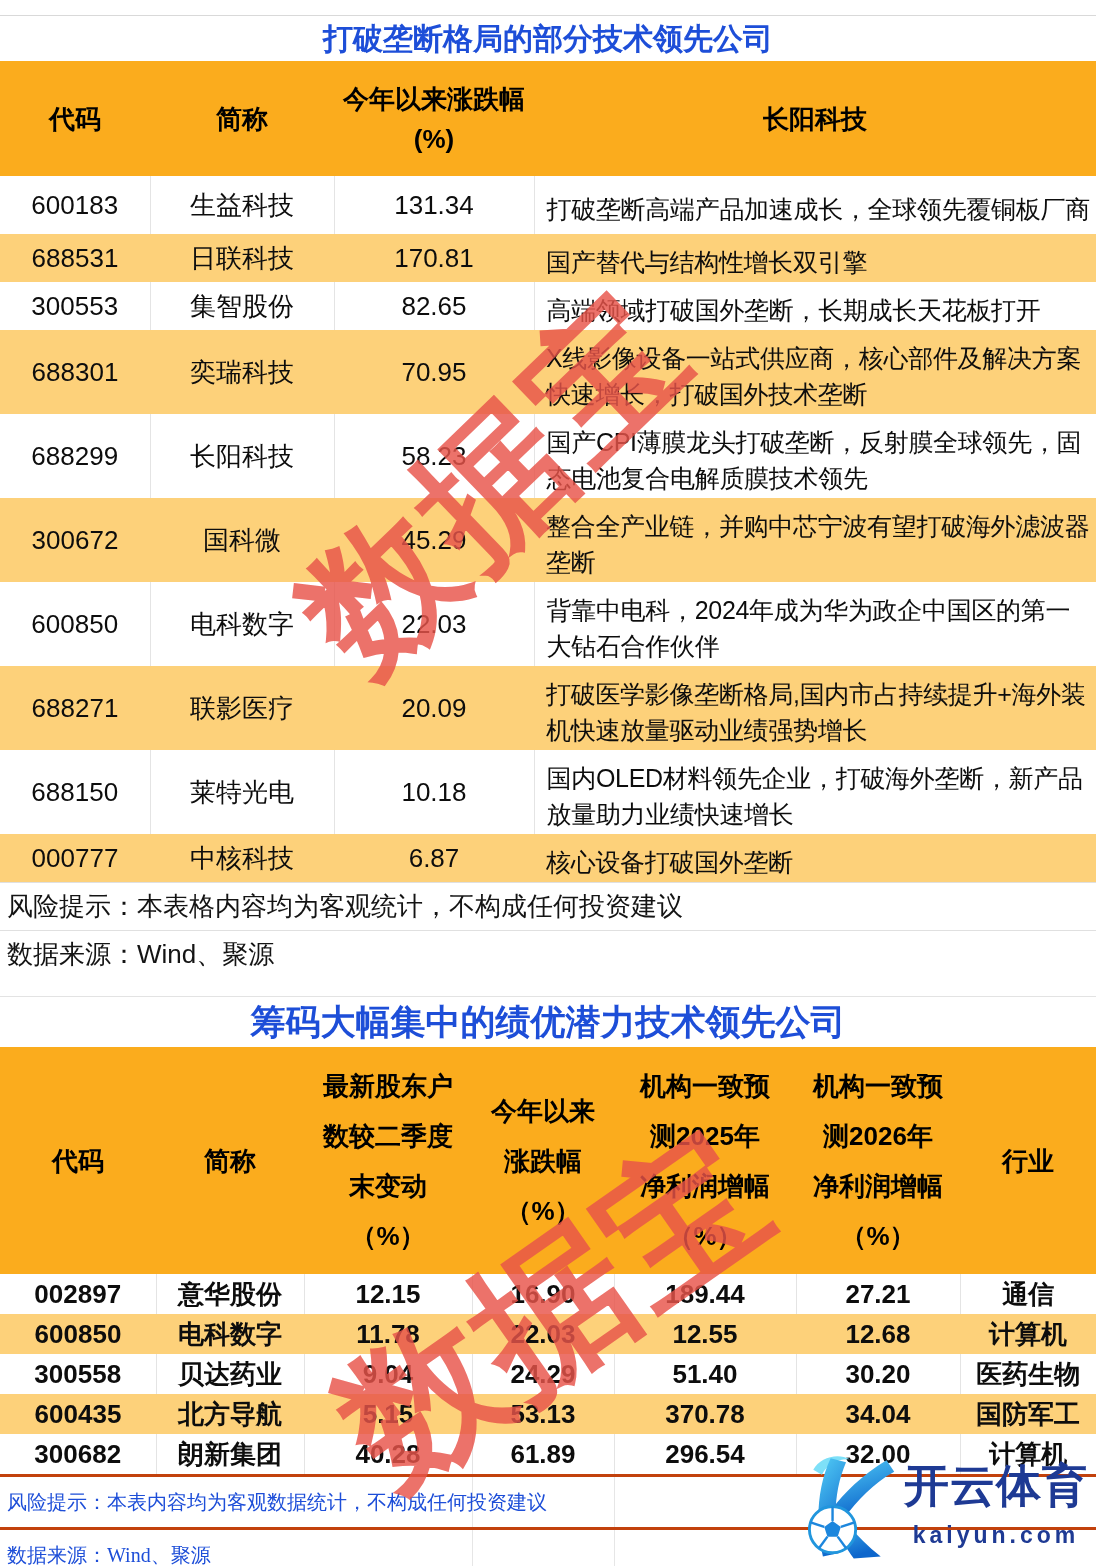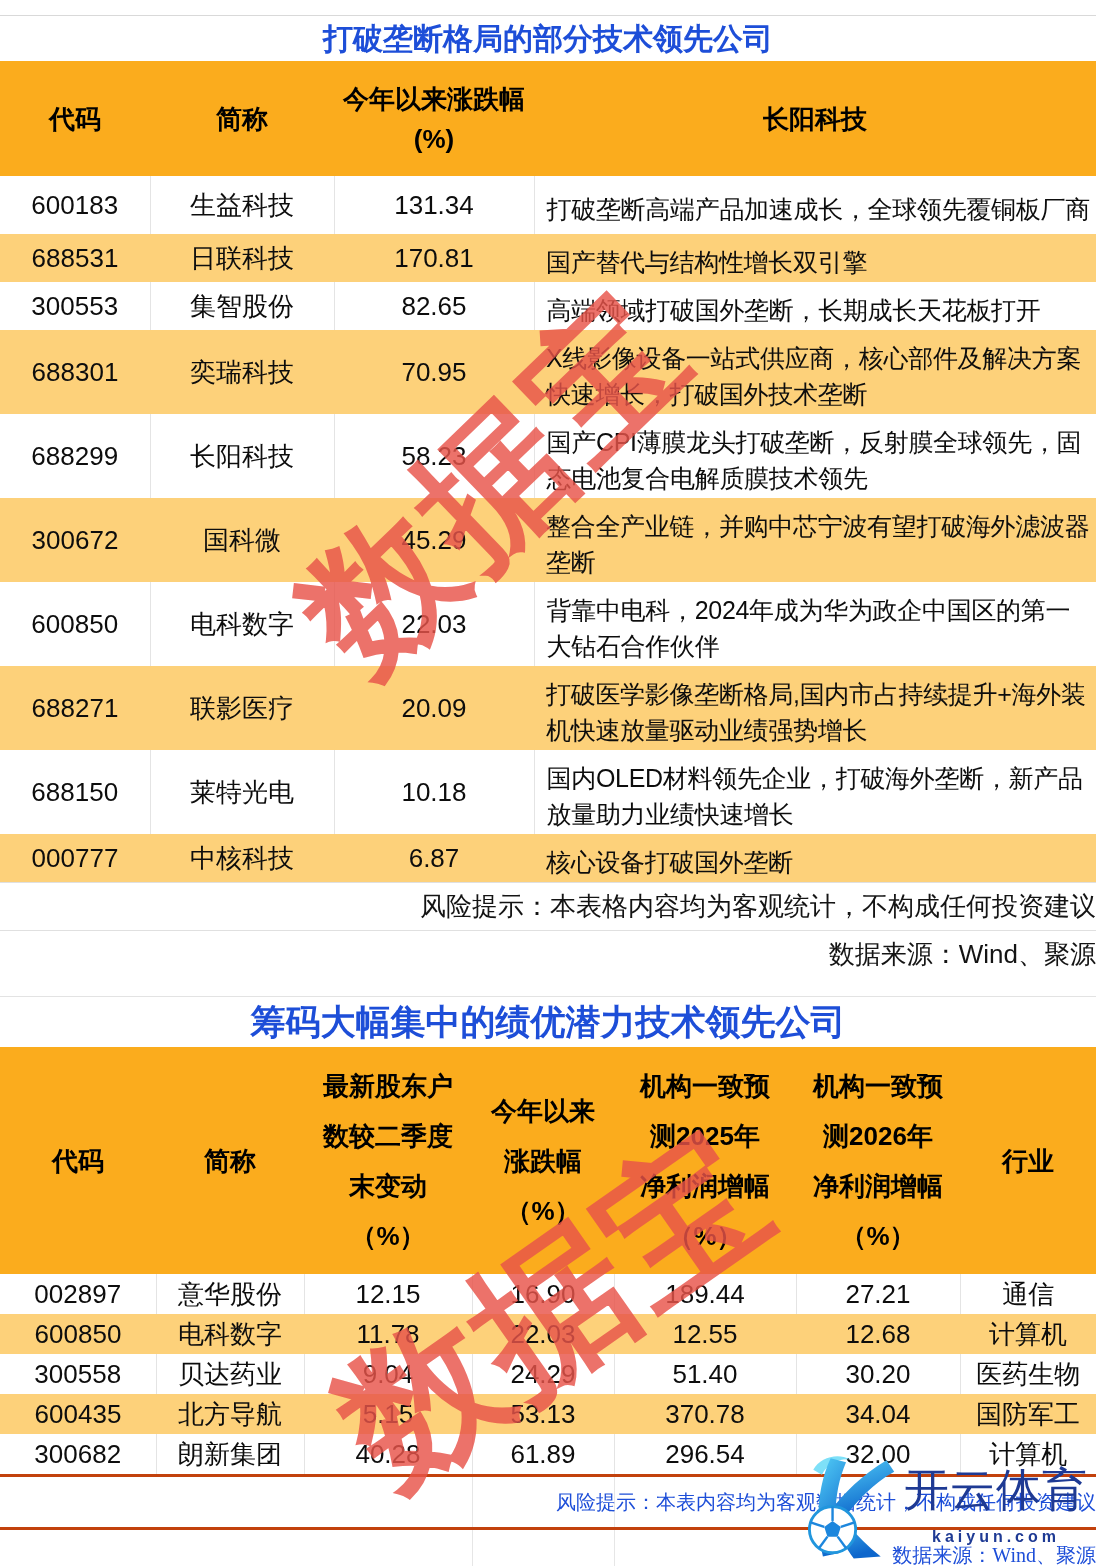--- a/index.html
+++ b/index.html
@@ -23,45 +23,45 @@
     background:var(--header-orange);font-weight:700;font-size:26px;color:#000;
     text-align:center;vertical-align:middle;white-space:pre-line;padding:0 4px;
   }
   .t1 th{height:115px;line-height:40px;}
   .t2 th{height:227px;line-height:50px;}
   table.tbl td{
     font-size:26px;text-align:center;vertical-align:middle;line-height:36px;padding:2px 4px;color:#0d0d0d;
   }
   .t1 tbody tr{height:40px;}
   .t1 tbody tr:first-child{height:58px;}
-  .t2 tbody tr{height:40px;}
+  .t2 tbody tr{height:40px;font-weight:bold;}
   tbody tr:nth-child(even){background:var(--row-orange);}
   tbody tr:nth-child(odd) td + td{border-left:1px solid var(--grid-grey);}
   .t1 td.strength{text-align:left;font-size:25px;padding:10px 6px 2px 12px;letter-spacing:-0.3px;}
-  .notes .note{font-size:26px;line-height:47px;padding-left:24px;border-top:1px solid #e0e0e0;text-align:right;}
+  .notes .note{font-size:26px;line-height:47px;padding-left:7px;border-top:1px solid #e0e0e0;}
   .notes1 .note{color:#141414;}
   .notes2{position:relative;}
   .notes2 .note{
     font-family:"Liberation Serif","DejaVu Serif",serif;color:#1d4ed8;font-size:20px;
     line-height:50px;border-top:3px solid #c2410c;position:relative;z-index:1;
   }
   .notes2 .vline{position:absolute;top:0;bottom:0;width:1px;background:#e6e6e6;z-index:0;}
   .vline.v1{left:472px;}
   .vline.v2{left:614px;}
   .watermark{
     position:absolute;font-weight:700;color:var(--watermark-red);opacity:0.82;
     text-align:center;line-height:1;pointer-events:none;z-index:5;
   }
   .wm1{left:250px;top:408px;width:490px;font-size:148px;letter-spacing:6px;transform:rotate(-44deg);}
   .wm2{left:293px;top:1231px;width:520px;font-size:156px;letter-spacing:2px;transform:rotate(-35deg);}
   .logo{position:absolute;right:8px;bottom:4px;display:flex;align-items:center;gap:4px;z-index:10;}
   .logo-k{width:106px;height:112px;}
   .logo-text{display:flex;flex-direction:column;align-items:center;}
-  .logo-brand{font-size:45px;font-weight:400;color:var(--logo-navy);letter-spacing:1px;line-height:1.05;}
-  .logo-domain{font-size:16px;font-weight:700;color:var(--logo-navy);letter-spacing:4px;line-height:1.2;margin-top:13px;}
+  .logo-brand{font-size:45px;font-weight:700;color:var(--logo-navy);letter-spacing:1px;line-height:1.05;}
+  .logo-domain{font-size:23px;font-weight:700;color:var(--logo-navy);letter-spacing:4px;line-height:1.2;margin-top:13px;}
 </style>
 </head>
 <body>
 
 <div class="top-rule"></div>
 
 <div class="tbl-title t1-title">打破垄断格局的部分技术领先公司</div>
 
 <table class="tbl t1">
   <colgroup>

